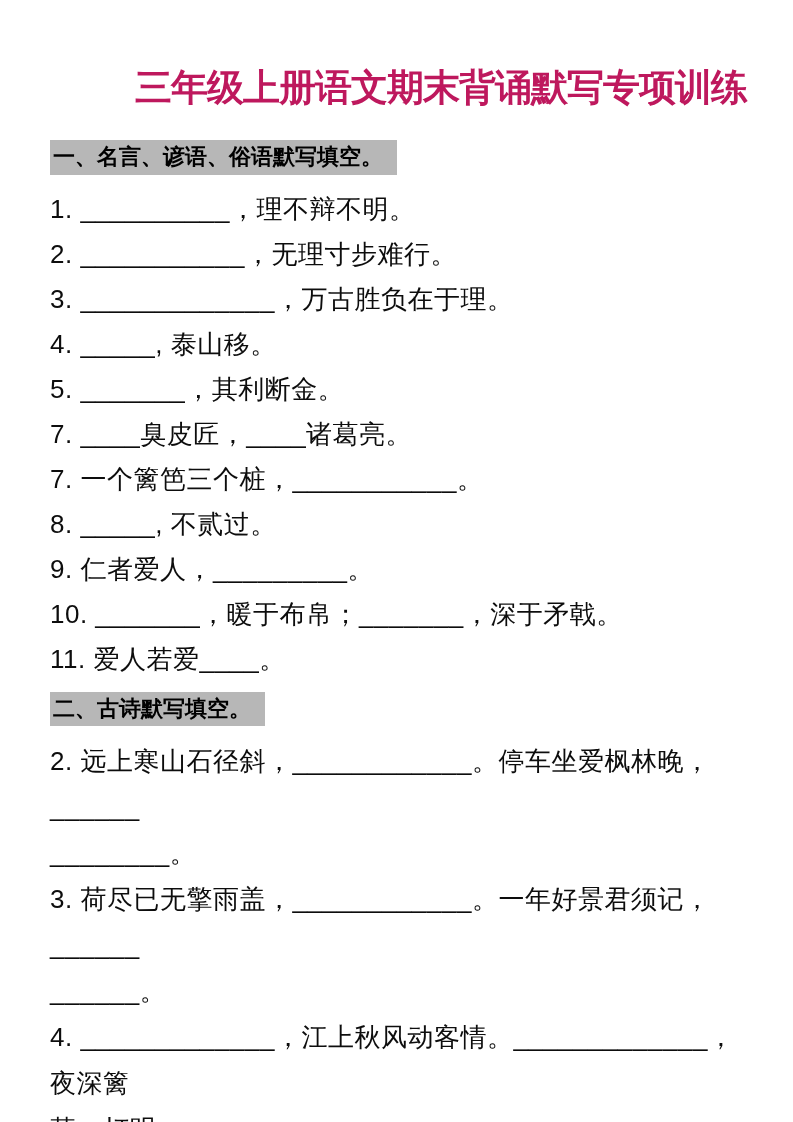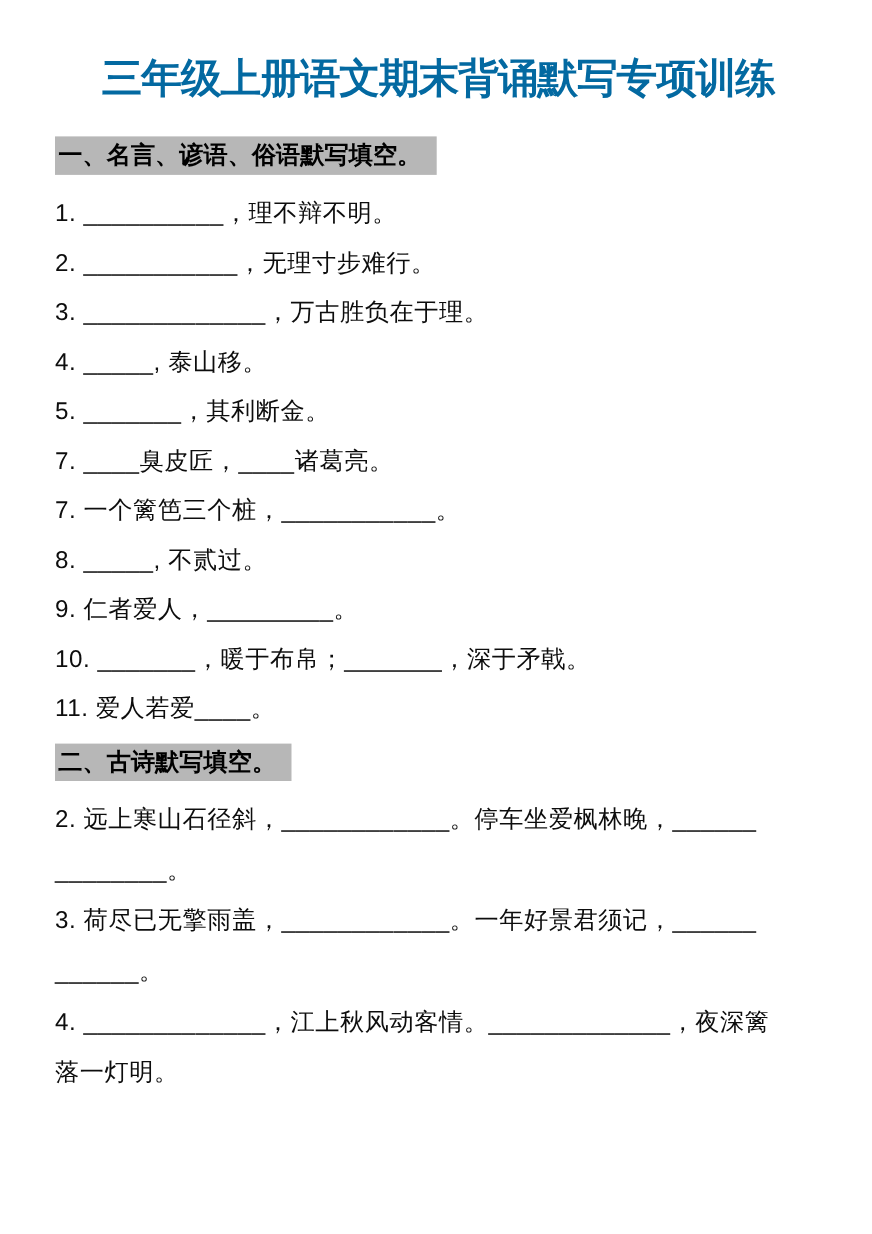--- a/index.html
+++ b/index.html
@@ -13,47 +13,47 @@
     height: 1122px;
     margin: 0 auto;
     background: #ffffff;
     box-sizing: border-box;
     padding: 50px 46px 0 50px;
     font-family: "Liberation Sans", "DejaVu Sans", sans-serif;
     color: #0d0d0d;
     overflow: hidden;
   }
   .title {
-    text-align: center;
+    text-align: right;
     font-size: 37px;
     font-weight: 900;
     letter-spacing: -1px;
     line-height: 1.2;
-    margin: 0 0 20px 0;
-    color: #0369a1;
+    margin: 16px 0 20px 0;
+    color: #be185d;
     white-space: nowrap;
   }
   .section {
     margin: 0;
   }
   .section-heading {
     display: inline-block;
     font-size: 22px;
     font-weight: 900;
     line-height: 1.25;
     padding: 3px 14px 4px 3px;
     margin: 10px 0 12px 0;
     color: #000000;
   }
   .section + .section .section-heading {
     margin-top: 10px;
     text-align: right;
   }
   .items {
-    font-size: 22px;
+    font-size: 26px;
     font-weight: 400;
   }
   .item {
     line-height: 45px;
     white-space: pre-wrap;
     letter-spacing: 0.5px;
   }
   .section-poems .item {
     line-height: 46px;
   }

